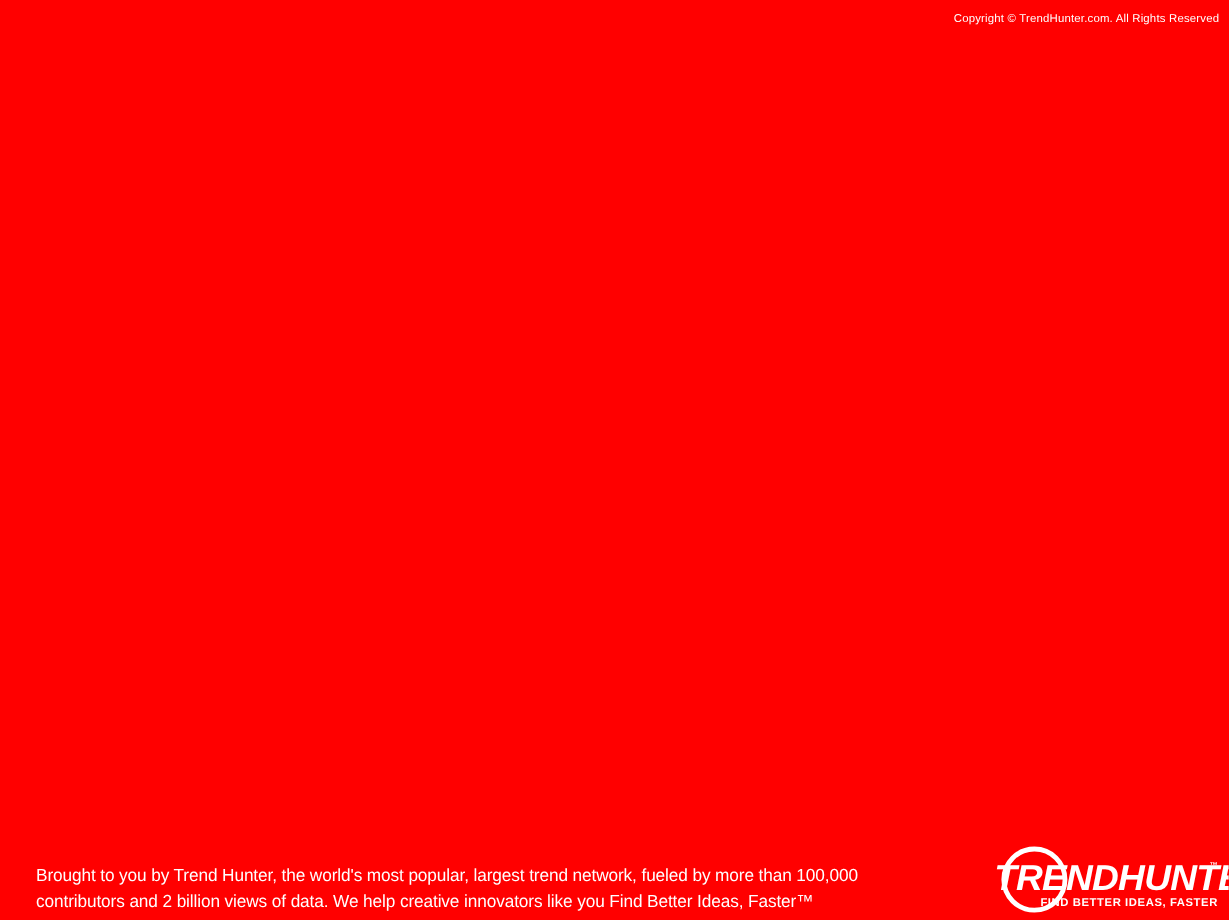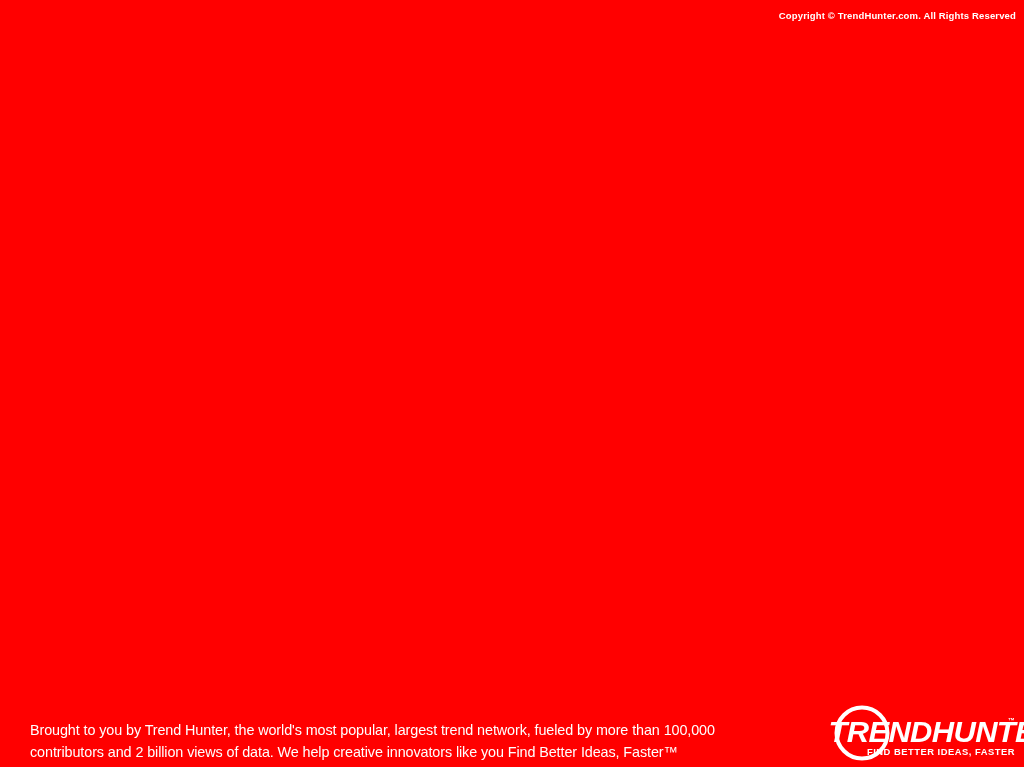--- a/index.html
+++ b/index.html
@@ -22,21 +22,21 @@
     overflow: hidden;
   }
 
   
   .copyright {
     position: absolute;
     top: 11px;
     right: 8px;
     font-family: "Liberation Sans", sans-serif;
     font-size: 9.5px;
-    font-weight: bold;
+    font-weight: normal;
     color: #ffffff;
     letter-spacing: 0.15px;
     white-space: nowrap;
     line-height: 1;
   }
 
   
   .title-block {
     position: absolute;
     left: 46px;

